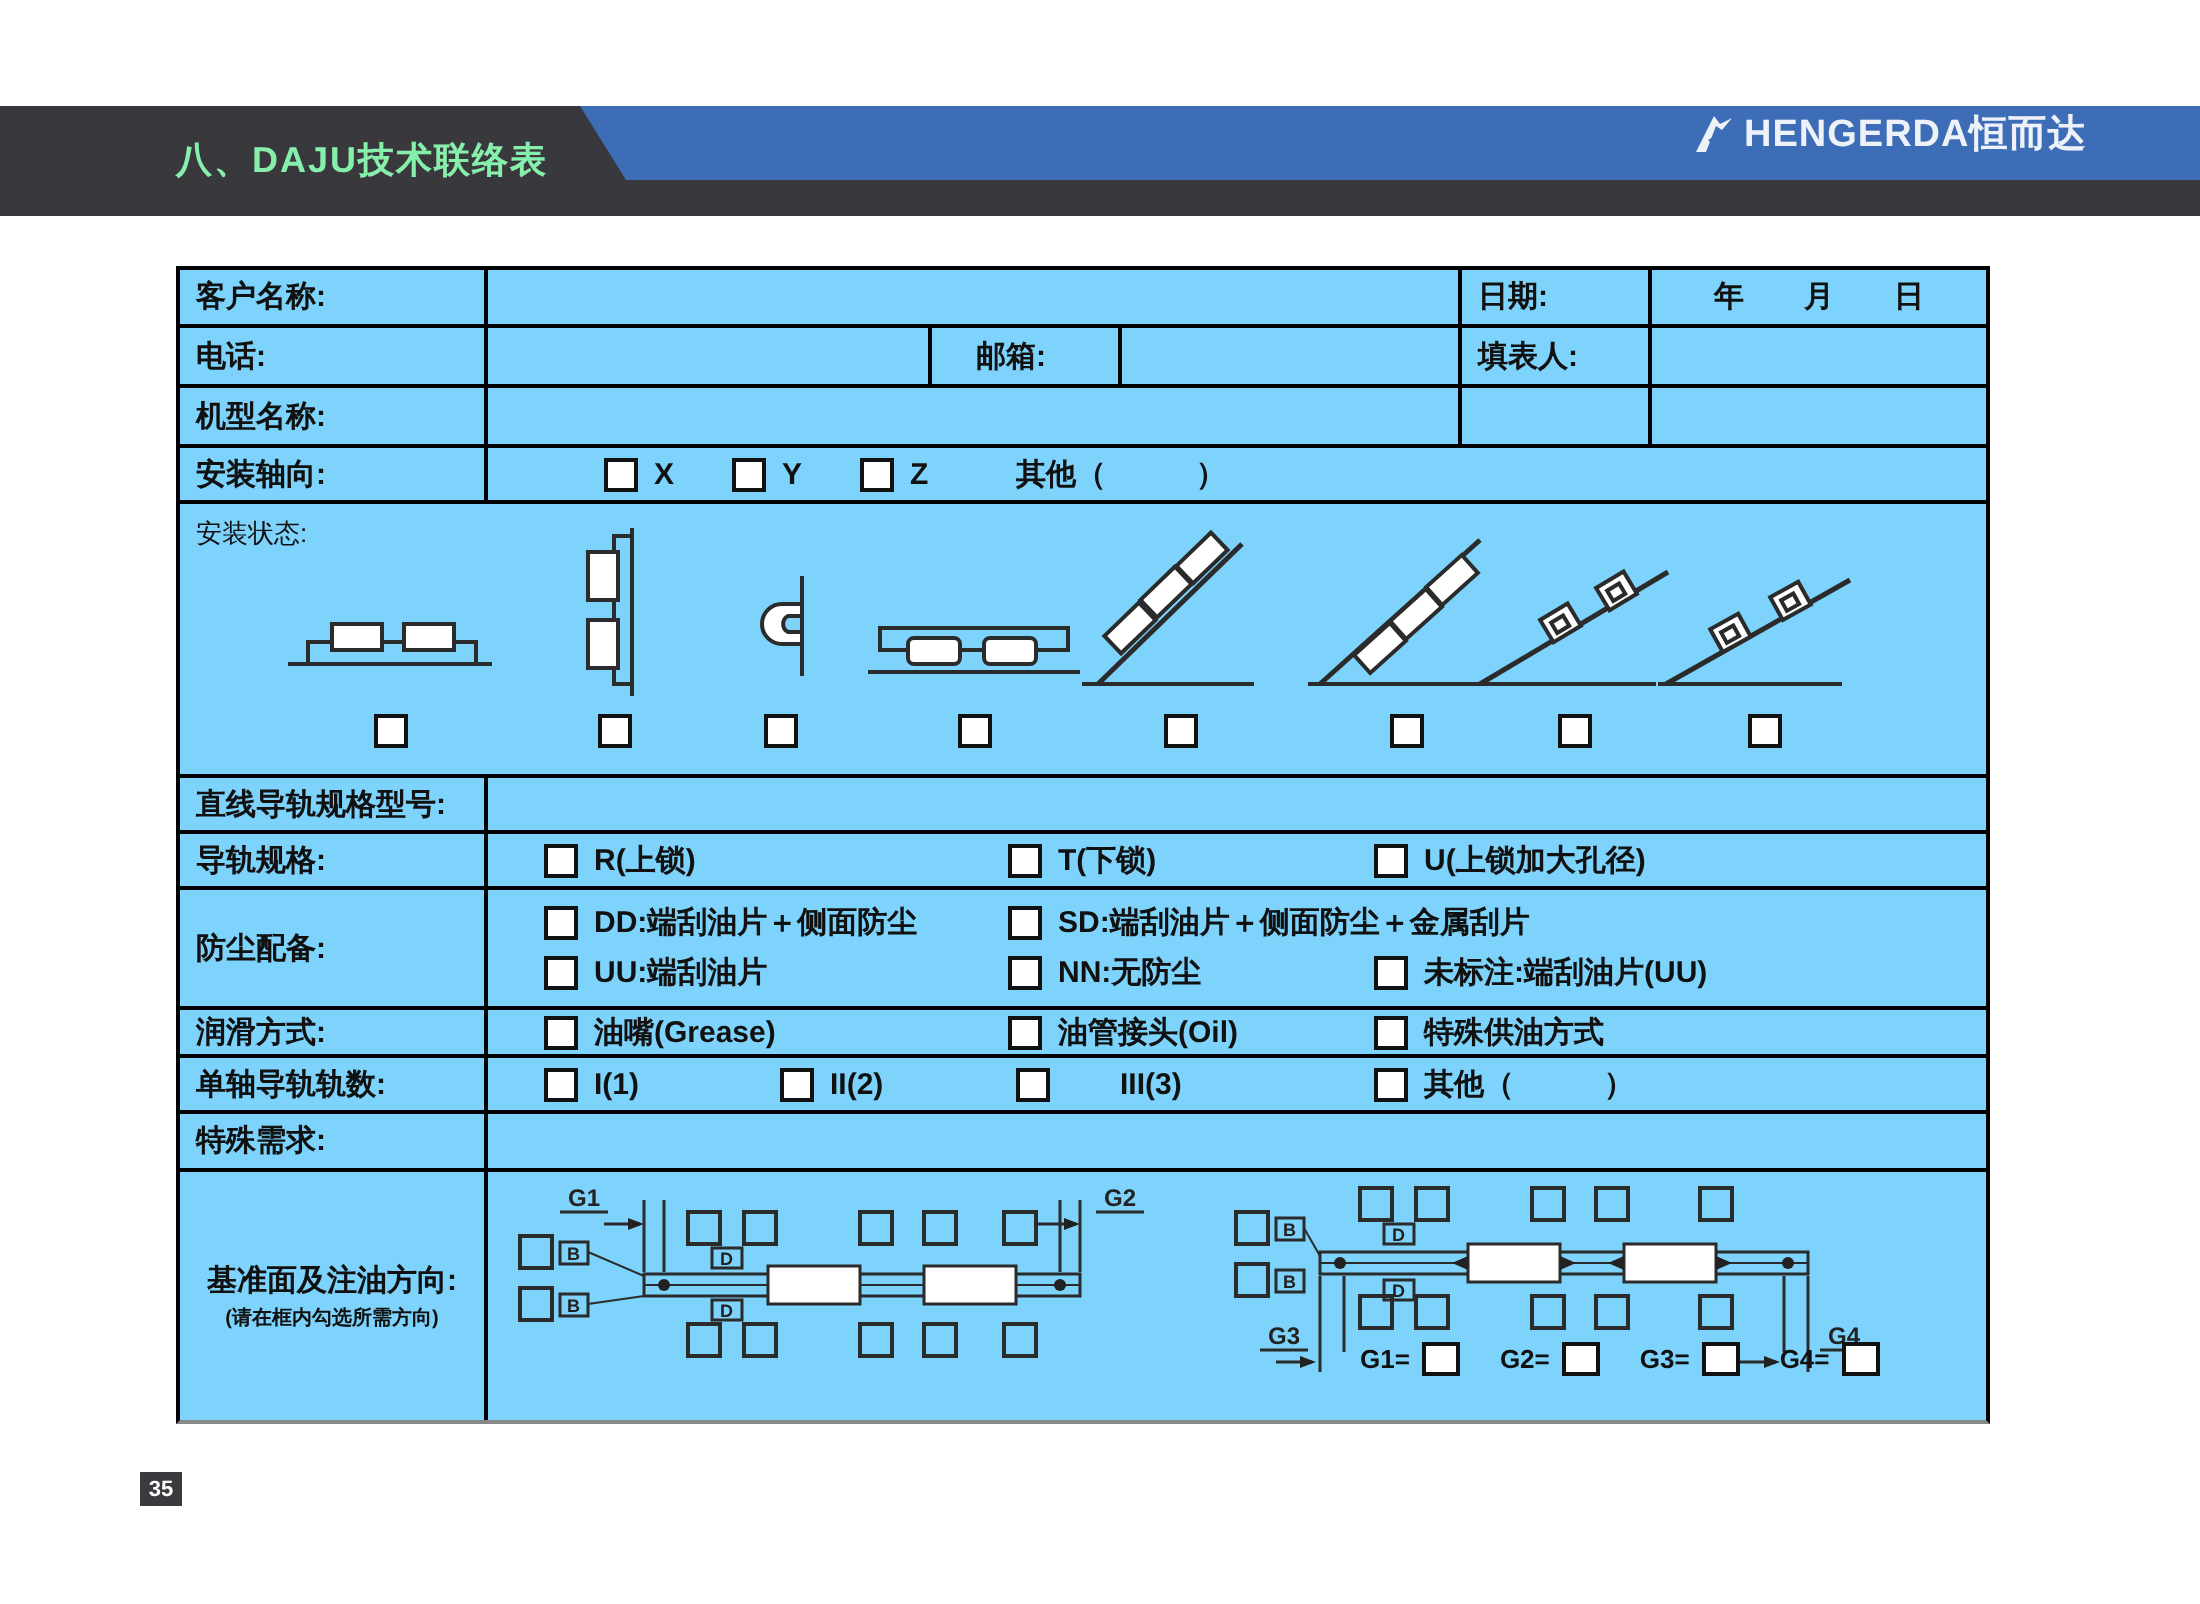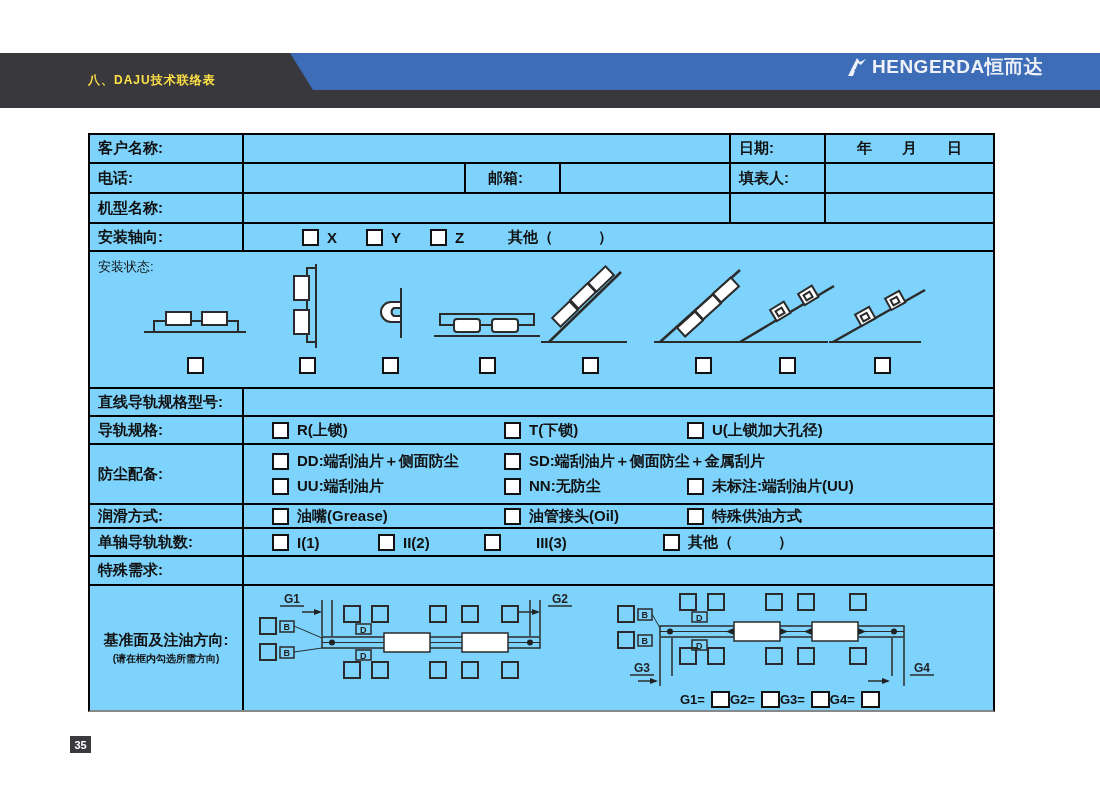--- a/index.html
+++ b/index.html
@@ -2,59 +2,59 @@
 <html><head>
 <meta charset="utf-8">
 <style>
   html,body{margin:0;padding:0;background:#fff;}
   .page{position:relative;width:1100px;height:802px;background:#fff;overflow:hidden;
         font-family:"Liberation Sans",sans-serif;color:#111;}
   
   .header-bar{position:absolute;left:0;top:53px;width:1100px;height:55px;background:#39383c;}
   .header-accent{position:absolute;left:290px;top:0;width:810px;height:37px;background:#3d6db6;
         clip-path:polygon(0 0,100% 0,100% 100%,23px 100%);}
-  .header-title{position:absolute;left:88px;top:0;height:55px;line-height:55px;color:#fde047;
-        font-size:12px;font-weight:bold;letter-spacing:1px;}
+  .header-title{position:absolute;left:88px;top:0;height:55px;line-height:55px;color:#86efac;
+        font-size:18px;font-weight:bold;letter-spacing:1px;}
   .logo{position:absolute;left:555px;top:1px;display:flex;align-items:center;gap:3px;
         color:#eef2f8;font-size:19px;font-weight:800;letter-spacing:0.5px;white-space:nowrap;}
   
   .form-table{position:absolute;left:88px;top:133px;width:907px;border:2px solid #000;
         border-bottom:2px solid #888;box-sizing:border-box;background:#7dd3fc;}
   .row{display:flex;border-top:2px solid #000;}
   .row:first-child{border-top:none;}
   .cell{box-sizing:border-box;border-left:2px solid #000;display:flex;align-items:center;
         font-size:15px;overflow:hidden;}
   .cell:first-child{border-left:none;}
   .label{font-weight:bold;padding-left:8px;}
   .c152{width:152px;flex:none;} .c222{width:222px;flex:none;} .c95{width:95px;flex:none;}
   .c170{width:170px;flex:none;} .c487{width:487px;flex:none;} .cfill{flex:1;}
   .h27{height:27px;} .h28{height:28px;} .h26{height:26px;} .h135{height:135px;}
   .h58{height:58px;} .h22{height:22px;} .h124{height:124px;}
   .center{justify-content:center;font-weight:bold;}
   
   .opts{display:flex;align-items:center;font-weight:bold;padding-left:28px;}
   .opt{display:flex;align-items:center;gap:8px;flex:none;}
-  .w232{width:232px;} .w183{width:183px;} .w118{width:106px;} .w179{width:179px;gap:35px;}
+  .w232{width:232px;} .w183{width:183px;} .w118{width:118px;} .w179{width:179px;gap:35px;}
   .w64{width:64px;} .w78{width:78px;}
   .cb{width:13px;height:13px;border:2px solid #111;background:#fff;flex:none;display:inline-block;}
   .axis-opts{padding-left:58px;}
   .dust-cell{flex-direction:column;justify-content:space-evenly;align-items:stretch;}
   .dust-cell .opts{padding-left:28px;}
   
   .state-cell{position:relative;width:100%;height:100%;}
   .state-label{position:absolute;left:8px;top:6px;font-weight:normal;font-size:13px;}
   .fig{position:absolute;width:110px;top:10px;text-align:center;}
   .fig svg{display:block;margin:0 auto;}
   .figcb{margin:7px auto 0;}
   
   .datum-label-cell{flex-direction:column;justify-content:center;align-items:center;padding:0 3px;}
   .datum-note{font-size:10px;font-weight:bold;margin-top:2px;}
   .datum-cell{position:relative;}
-  .geq-row{position:absolute;left:436px;top:85px;display:flex;align-items:center;
-        font-size:13px;font-weight:bold;margin-top:20px;}
+  .geq-row{position:absolute;left:436px;top:85px;display:flex;gap:20px;align-items:center;
+        font-size:13px;font-weight:bold;}
   .geq{display:flex;align-items:center;gap:6px;}
   .geq .cb{width:15px;height:13px;}
   
   svg text{font-family:"Liberation Sans",sans-serif;}
   
   .page-num{position:absolute;left:70px;top:736px;width:21px;height:17px;background:#3a393d;
         color:#fff;font-size:11px;font-weight:bold;display:flex;align-items:center;justify-content:center;}
 </style>
 </head>
 <body>

